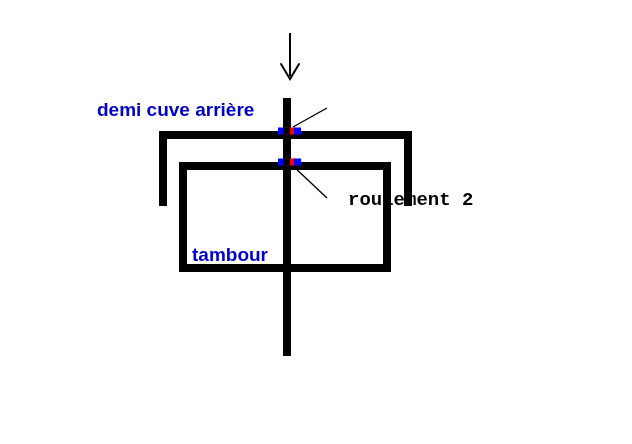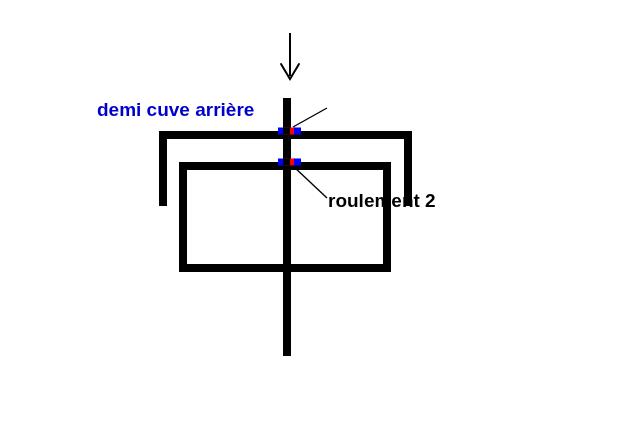--- a/index.html
+++ b/index.html
@@ -32,21 +32,21 @@
   .label-blue {
     color: #0000cc;
     font-size: 19px;
   }
   .label-black {
     color: #000000;
     font-size: 19px;
   }
   #label-demi-cuve-arriere { left: 97px;  top: 100px; }
   #label-roulement-1       { left: 328px; top: 101px; }
-  #label-roulement-2       { left: 328px; top: 191px; }
+  #label-roulement-2       { left: 348px; top: 191px; font-family: Liberation Mono, monospace; }
   #label-tambour           { left: 192px; top: 245px; }
 </style>
 </head>
 <body>
 
 <div id="canvas">
 
   <svg id="diagram-svg" viewBox="0 0 632 444">
 
     <g>
@@ -87,14 +87,15 @@
 
     <line x1="293" y1="127" x2="327" y2="108" stroke="#000000" stroke-width="1.4"></line>
     <line x1="293" y1="166" x2="327" y2="198" stroke="#000000" stroke-width="1.4"></line>
   </svg>
 
   <div class="label label-blue" id="label-demi-cuve-arriere">demi cuve arrière</div>
 
 
   <div class="label label-black" id="label-roulement-2">roulement 2</div>
 
+  <div class="label label-blue" id="label-tambour">tambour</div>
 
 </div>
 
 </body></html>

